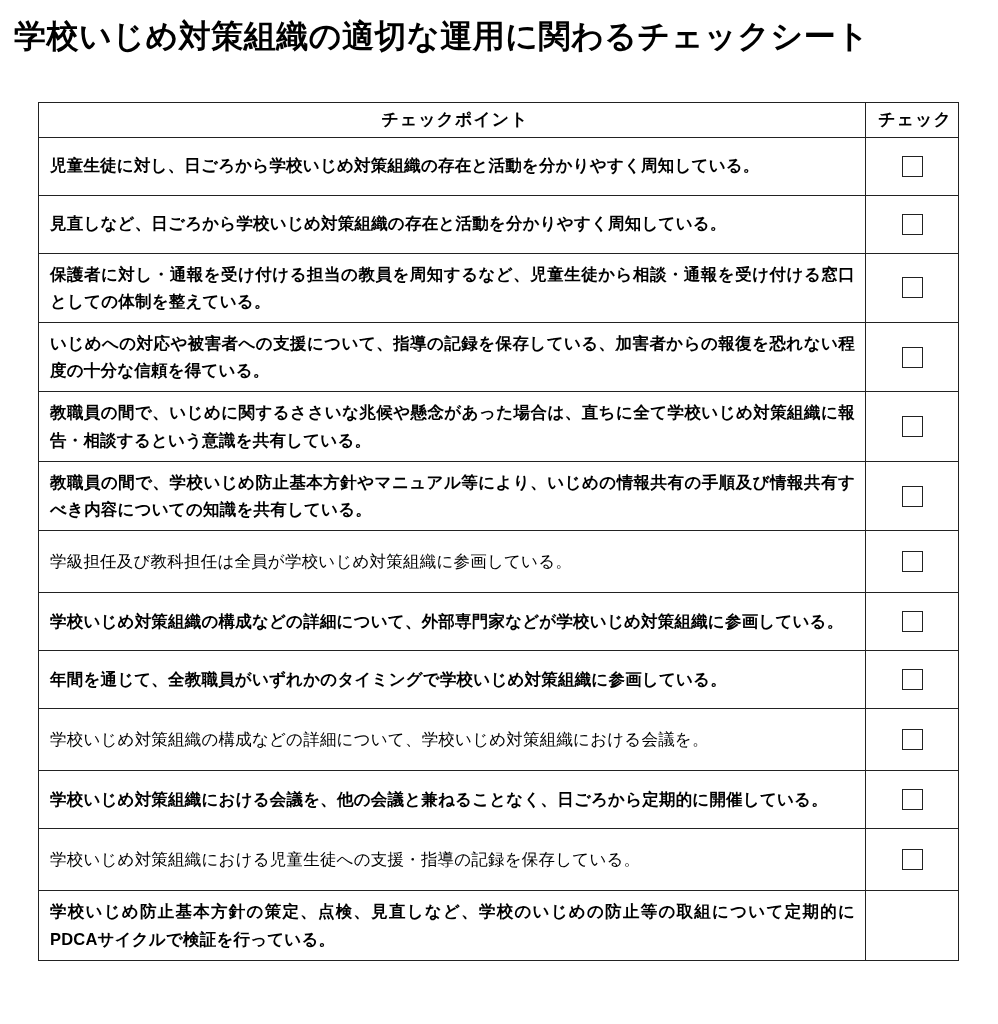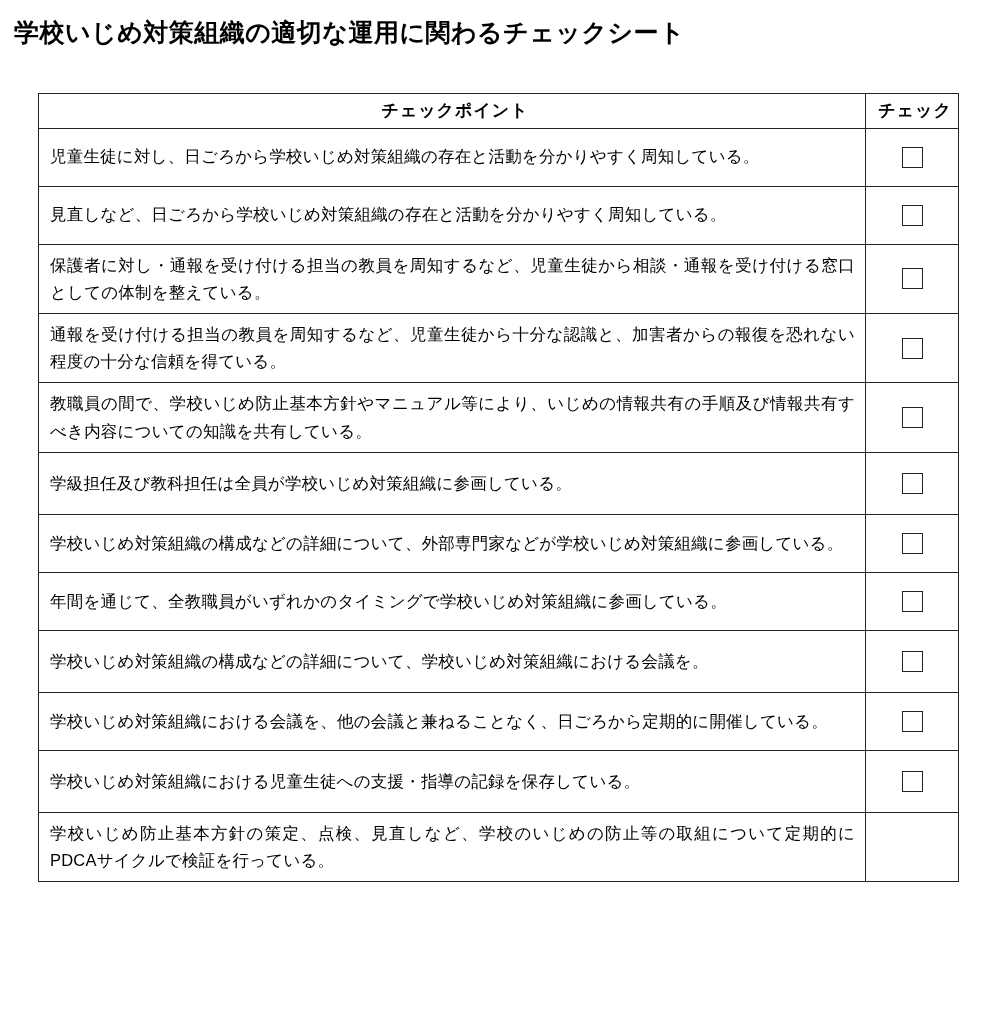--- a/index.html
+++ b/index.html
@@ -14,21 +14,21 @@
     color: #000000;
     overflow: hidden;
   }
   .page {
     width: 998px;
     height: 1024px;
     position: relative;
     box-sizing: border-box;
   }
   .doc-title {
-    font-size: 25px;
+    font-size: 32px;
     font-weight: bold;
     letter-spacing: 0.5px;
     margin: 16px 0 0 14px;
     line-height: 1.3;
   }
   .table-wrap {
     margin: 44px 0 0 38px;
     width: 920px;
   }
   table.checksheet {
@@ -64,21 +64,21 @@
     padding: 0;
   }
   .checkbox {
     display: inline-block;
     width: 19px;
     height: 19px;
     border: 1.5px solid #222222;
     background: #ffffff;
     vertical-align: middle;
   }
-  tr.row-h2 td.point { height: 58px; }
+  tr.row-h2 td.point { height: 58px; font-weight: bold; }
   tr.row-tall td.point { height: 62px; }
 </style>
 </head>
 <body>
 
 <div class="page">
 
   <h1 class="doc-title">学校いじめ対策組織の適切な運用に関わるチェックシート</h1>
 
   <div class="table-wrap">
@@ -100,21 +100,25 @@
         </tr>
         <tr class="row-h2">
           <td class="point">見直しなど、日ごろから学校いじめ対策組織の存在と活動を分かりやすく周知している。</td>
           <td class="check"><span class="checkbox"></span></td>
         </tr>
         <tr class="row-h2">
           <td class="point">保護者に対し・通報を受け付ける担当の教員を周知するなど、児童生徒から相談・通報を受け付ける窓口としての体制を整えている。</td>
           <td class="check"><span class="checkbox"></span></td>
         </tr>
         <tr class="row-h2">
-          <td class="point">通報を受け付ける担当の教員を周知するなど、児童生徒から十分な認識と、加害者からの報復を恐れない程度の十分な信頼を得ている。</td>
+          <td class="point">いじめへの対応や被害者への支援について、指導の記録を保存している、加害者からの報復を恐れない程度の十分な信頼を得ている。</td>
+          <td class="check"><span class="checkbox"></span></td>
+        </tr>
+        <tr class="row-h2">
+          <td class="point">教職員の間で、いじめに関するささいな兆候や懸念があった場合は、直ちに全て学校いじめ対策組織に報告・相談するという意識を共有している。</td>
           <td class="check"><span class="checkbox"></span></td>
         </tr>
         <tr class="row-h2">
           <td class="point">教職員の間で、学校いじめ防止基本方針やマニュアル等により、いじめの情報共有の手順及び情報共有すべき内容についての知識を共有している。</td>
           <td class="check"><span class="checkbox"></span></td>
         </tr>
         <tr class="row-tall">
           <td class="point">学級担任及び教科担任は全員が学校いじめ対策組織に参画している。</td>
           <td class="check"><span class="checkbox"></span></td>
         </tr>

